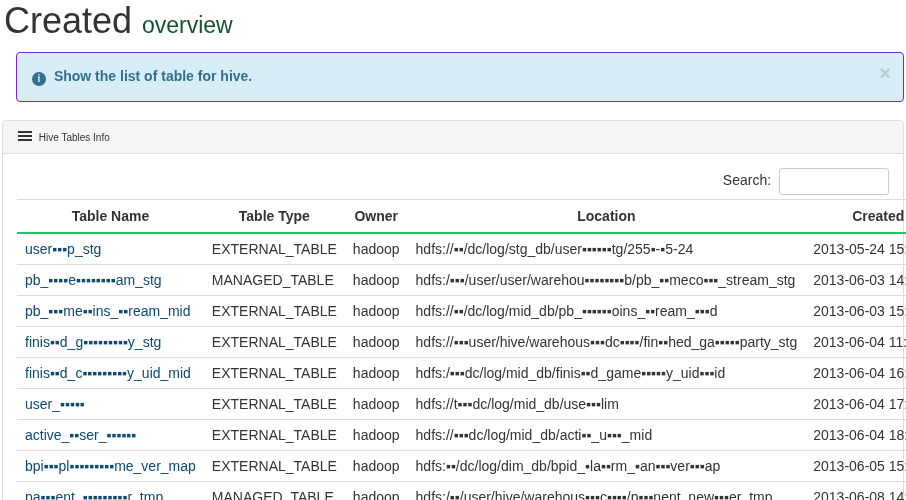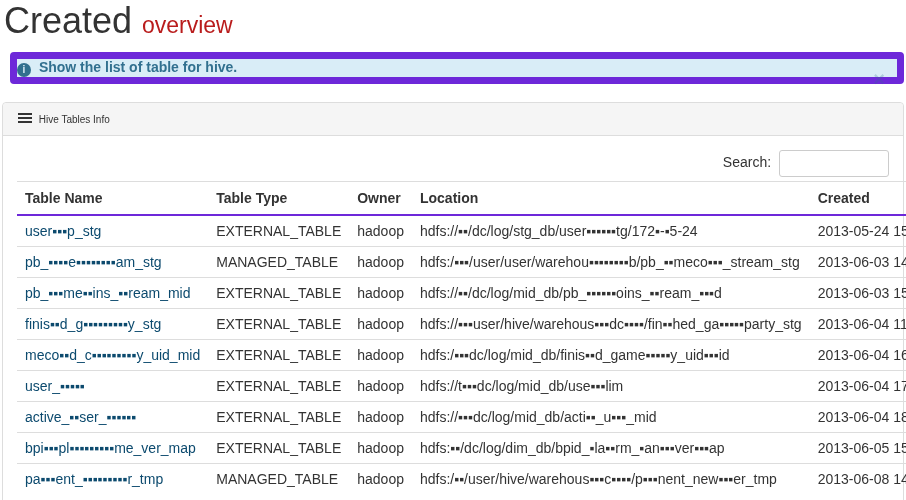--- a/index.html
+++ b/index.html
@@ -1,33 +1,33 @@
 <!DOCTYPE html>
 <html><head>
 <meta charset="utf-8">
 <style>
 * { box-sizing: border-box; margin: 0; padding: 0; }
 body { font-family: -apple-system, "Helvetica Neue", Helvetica, Arial, sans-serif; font-size: 14px; color: #333; background: #fff; width: 906px; }
 .page-header { padding: 0 4px 8px; border-bottom: none; }
 .page-header h1 { font-size: 36px; font-weight: 500; color: #333; display: inline; }
-.page-header small { font-size: 23px; color: #b91c1c; font-weight: 400; margin-left: 6px; }
-.alert { position: relative; margin: 2px 2px 18px 10px; border: 7px solid #6d28d9; border-radius: 4px; background: #d9edf7; color: #31708f; }
+.page-header small { font-size: 23px; color: #14532d; font-weight: 400; margin-left: 6px; }
+.alert { position: relative; padding: 15px; margin: 2px 2px 18px 16px; border: 1px solid #6d28d9; border-radius: 4px; background: #d9edf7; color: #31708f; }
 .alert .close { position: absolute; right: 12px; top: 10px; font-size: 20px; color: #31708f; opacity: .25; cursor: pointer; font-weight: 700; line-height: 1; background: none; border: none; }
 .alert strong { font-weight: 700; }
 .info-icon { display: inline-block; width: 14px; height: 14px; border-radius: 50%; background: #31708f; color: #d9edf7; text-align: center; line-height: 14px; font-size: 10px; font-weight: 700; font-style: normal; margin-right: 4px; vertical-align: -1px; }
 .panel { border: 1px solid #ddd; border-radius: 4px; margin: 0 2px; }
 .panel-heading { padding: 10px 15px; border-bottom: 1px solid #ddd; background: #f5f5f5; border-radius: 4px 4px 0 0; font-size: 10px; color: #333; }
 .list-icon { display: inline-block; width: 14px; vertical-align: -2px; margin-right: 4px; }
 .list-icon span { display: block; height: 2px; background: #333; margin-bottom: 2px; }
 .panel-body { padding: 14px; }
 .search-row { text-align: right; margin-bottom: 4px; }
 .search-row label { font-weight: 400; color: #333; }
 .search-row input { display: inline-block; width: 110px; padding: 5px 8px; border: 1px solid #ccc; border-radius: 3px; margin-left: 4px; font-size: 13px; vertical-align: middle; }
 table { width: 100%; border-collapse: collapse; }
-thead th { text-align: left; padding: 8px; border-bottom: 2px solid #6d28d9; border-top: 1px solid #ddd; font-weight: 700; font-size: 14px; color: #333; }
+thead th { text-align: center; padding: 8px; border-bottom: 2px solid #22c55e; border-top: 1px solid #ddd; font-weight: 700; font-size: 14px; color: #333; }
 tbody td { padding: 7px 8px; border-top: 1px solid #ddd; font-size: 14px; vertical-align: middle; white-space: nowrap; overflow: hidden; }
 tbody td a { color: #0c4a6e; text-decoration: none; }
 .col-name { width: 176px; }
 .col-type { width: 118px; }
 .col-owner { width: 67px; }
 .col-location { width: auto; }
 .col-created { width: 135px; }
 </style>
 </head>
 <body>
@@ -63,21 +63,21 @@
           <th class="col-owner">Owner</th>
           <th class="col-location">Location</th>
           <th class="col-created">Created</th>
         </tr>
       </thead>
       <tbody id="tbody">
           <tr>
             <td class="col-name"><a href="#">user▪▪▪p_stg</a></td>
             <td class="col-type">EXTERNAL_TABLE</td>
             <td class="col-owner">hadoop</td>
-            <td class="col-location">hdfs://▪▪/dc/log/stg_db/user▪▪▪▪▪▪tg/172▪-▪5-24</td>
+            <td class="col-location">hdfs://▪▪/dc/log/stg_db/user▪▪▪▪▪▪tg/255▪-▪5-24</td>
             <td class="col-created">2013-05-24 15:27:27</td>
           </tr>
           <tr>
             <td class="col-name"><a href="#">pb_▪▪▪▪e▪▪▪▪▪▪▪▪am_stg</a></td>
             <td class="col-type">MANAGED_TABLE</td>
             <td class="col-owner">hadoop</td>
             <td class="col-location">hdfs:/▪▪▪/user/user/warehou▪▪▪▪▪▪▪▪b/pb_▪▪meco▪▪▪_stream_stg</td>
             <td class="col-created">2013-06-03 14:57:00</td>
           </tr>
           <tr>
@@ -88,21 +88,21 @@
             <td class="col-created">2013-06-03 15:14:50</td>
           </tr>
           <tr>
             <td class="col-name"><a href="#">finis▪▪d_g▪▪▪▪▪▪▪▪▪y_stg</a></td>
             <td class="col-type">EXTERNAL_TABLE</td>
             <td class="col-owner">hadoop</td>
             <td class="col-location">hdfs://▪▪▪user/hive/warehous▪▪▪dc▪▪▪▪/fin▪▪hed_ga▪▪▪▪▪party_stg</td>
             <td class="col-created">2013-06-04 11:48:04</td>
           </tr>
           <tr>
-            <td class="col-name"><a href="#">meco▪▪d_c▪▪▪▪▪▪▪▪▪y_uid_mid</a></td>
+            <td class="col-name"><a href="#">finis▪▪d_c▪▪▪▪▪▪▪▪▪y_uid_mid</a></td>
             <td class="col-type">EXTERNAL_TABLE</td>
             <td class="col-owner">hadoop</td>
             <td class="col-location">hdfs:/▪▪▪dc/log/mid_db/finis▪▪d_game▪▪▪▪▪y_uid▪▪▪id</td>
             <td class="col-created">2013-06-04 16:41:53</td>
           </tr>
           <tr>
             <td class="col-name"><a href="#">user_▪▪▪▪▪</a></td>
             <td class="col-type">EXTERNAL_TABLE</td>
             <td class="col-owner">hadoop</td>
             <td class="col-location">hdfs://t▪▪▪dc/log/mid_db/use▪▪▪lim</td>

